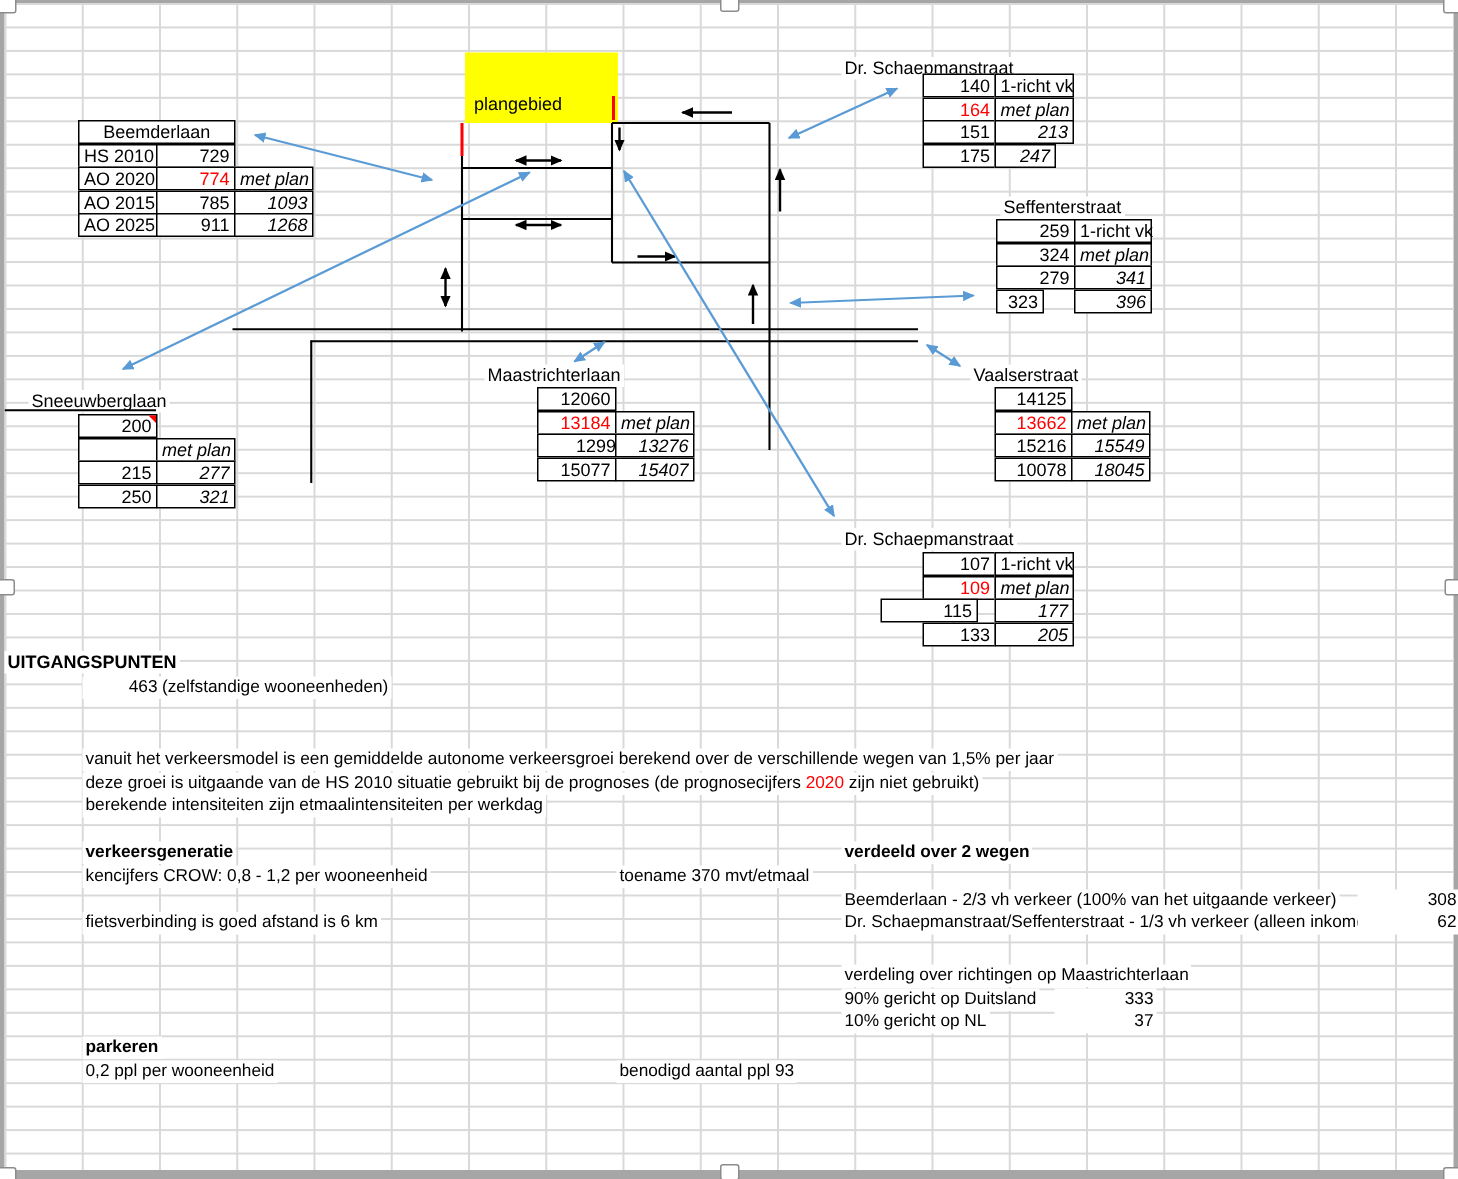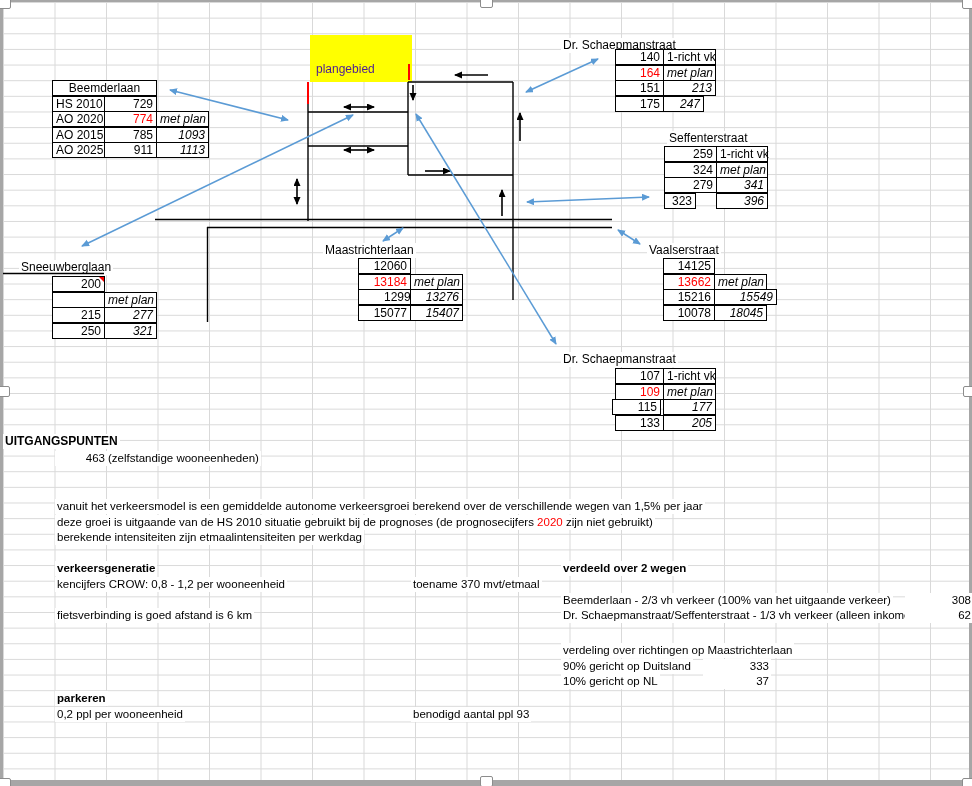--- a/index.html
+++ b/index.html
@@ -10,21 +10,21 @@
   .cell,.lbl,.note{position:absolute;font-size:12px;line-height:15px;white-space:nowrap;color:#000;}
   .tc{position:absolute;height:16px;box-sizing:border-box;border:1px solid #000;background:#fff;
       font-size:12px;line-height:14px;padding:0 3px;white-space:nowrap;}
   .tr{text-align:right;}
   .ti{font-style:italic;}
   .red{color:#ff0000;}
   .b{font-weight:bold;}
   .note{background:#fff;padding:0 2px;font-size:11.5px;}
   .lbl{background:#fff;padding:0 2px;}
   .yellow{position:absolute;left:307px;top:33px;width:102px;height:47px;background:#ffff00;
-      font-size:12px;color:#4c1d95;display:flex;align-items:flex-end;padding:0 0 6px 6px;box-sizing:border-box;}
+      font-size:12px;color:#000000;display:flex;align-items:flex-end;padding:0 0 6px 6px;box-sizing:border-box;}
   svg.overlay{position:absolute;left:0;top:0;pointer-events:none;}
   .handle{position:absolute;width:11px;height:9px;background:#fff;border:1px solid #8c8c8c;border-radius:2px;z-index:50;}
   .ctri{position:absolute;right:0;top:0;width:0;height:0;border-left:5px solid transparent;border-top:5px solid #ff0000;}
 </style>
 </head>
 <body>
 
 <div class="frame">
 <div class="sheet">
 
@@ -37,21 +37,21 @@
     <div class="tc" style="left:49px;top:93.5px;width:53px;">HS 2010</div>
     <div class="tc tr" style="left:101px;top:93.5px;width:53px;">729</div>
     <div class="tc" style="left:49px;top:109px;width:53px;">AO 2020</div>
     <div class="tc tr red" style="left:101px;top:109px;width:53px;">774</div>
     <div class="tc ti" style="left:153px;top:109px;width:53px;">met plan</div>
     <div class="tc" style="left:49px;top:124.5px;width:53px;">AO 2015</div>
     <div class="tc tr" style="left:101px;top:124.5px;width:53px;">785</div>
     <div class="tc tr ti" style="left:153px;top:124.5px;width:53px;">1093</div>
     <div class="tc" style="left:49px;top:140px;width:53px;">AO 2025</div>
     <div class="tc tr" style="left:101px;top:140px;width:53px;">911</div>
-    <div class="tc tr ti" style="left:153px;top:140px;width:53px;">1113</div>
+    <div class="tc tr ti" style="left:153px;top:140px;width:53px;">1268</div>
   </div>
 
   <div>
     <div class="lbl" style="left:558px;top:36px;">Dr. Schaepmanstraat</div>
     <div class="tc tr" style="left:612px;top:47px;width:49px;">140</div>
     <div class="tc" style="left:660px;top:47px;width:53px;">1-richt vk</div>
     <div class="tc tr red" style="left:612px;top:62.5px;width:49px;">164</div>
     <div class="tc ti" style="left:660px;top:62.5px;width:53px;">met plan</div>
     <div class="tc tr" style="left:612px;top:78px;width:49px;">151</div>
     <div class="tc tr ti" style="left:660px;top:78px;width:53px;">213</div>
@@ -81,21 +81,21 @@
     <div class="tc tr" style="left:355px;top:302.5px;width:53px;">15077</div>
     <div class="tc tr ti" style="left:407px;top:302.5px;width:53px;">15407</div>
   </div>
 
   <div>
     <div class="lbl" style="left:644px;top:241px;">Vaalserstraat</div>
     <div class="tc tr" style="left:660px;top:256px;width:52px;">14125</div>
     <div class="tc tr red" style="left:660px;top:271.5px;width:52px;">13662</div>
     <div class="tc ti" style="left:711px;top:271.5px;width:53px;">met plan</div>
     <div class="tc tr" style="left:660px;top:287px;width:52px;">15216</div>
-    <div class="tc tr ti" style="left:711px;top:287px;width:63px;">15549</div>
+    <div class="tc tr ti" style="left:711px;top:287px;width:53px;">15549</div>
     <div class="tc tr" style="left:660px;top:302.5px;width:52px;">10078</div>
     <div class="tc tr ti" style="left:711px;top:302.5px;width:53px;">18045</div>
   </div>
 
   <div>
     <div class="lbl" style="left:16px;top:258px;">Sneeuwberglaan</div>
     <div class="tc tr" style="left:49px;top:274px;width:53px;">
       <span>200</span>
       <span class="ctri"></span>
     </div>
@@ -106,21 +106,21 @@
     <div class="tc tr" style="left:49px;top:320.5px;width:53px;">250</div>
     <div class="tc tr ti" style="left:101px;top:320.5px;width:53px;">321</div>
   </div>
 
   <div>
     <div class="lbl" style="left:558px;top:350px;">Dr. Schaepmanstraat</div>
     <div class="tc tr" style="left:612px;top:366px;width:49px;">107</div>
     <div class="tc" style="left:660px;top:366px;width:53px;">1-richt vk</div>
     <div class="tc tr red" style="left:612px;top:381.5px;width:49px;">109</div>
     <div class="tc ti" style="left:660px;top:381.5px;width:53px;">met plan</div>
-    <div class="tc tr" style="left:584px;top:397px;width:49px;margin-left:25px;">115</div>
+    <div class="tc tr" style="left:584px;top:397px;width:65px;">115</div>
     <div class="tc tr ti" style="left:660px;top:397px;width:53px;">177</div>
     <div class="tc tr" style="left:612px;top:412.5px;width:49px;">133</div>
     <div class="tc tr ti" style="left:660px;top:412.5px;width:53px;">205</div>
   </div>
 
   <div class="note b" style="left:0px;top:432px;font-size:12px;">UITGANGSPUNTEN</div>
   <div class="note tr" style="left:52px;top:449px;width:48px;">463</div>
   <div class="note" style="left:103px;top:449px;">(zelfstandige wooneenheden)</div>
   <div class="note" style="left:52px;top:497px;">vanuit het verkeersmodel is een gemiddelde autonome verkeersgroei berekend over de verschillende wegen van 1,5% per jaar</div>
   <div class="note" style="left:52px;top:512.5px;"><span>deze groei is uitgaande van de HS 2010 situatie gebruikt bij de prognoses (de prognosecijfers </span><span class="red">2020</span><span> zijn niet gebruikt)</span></div>

